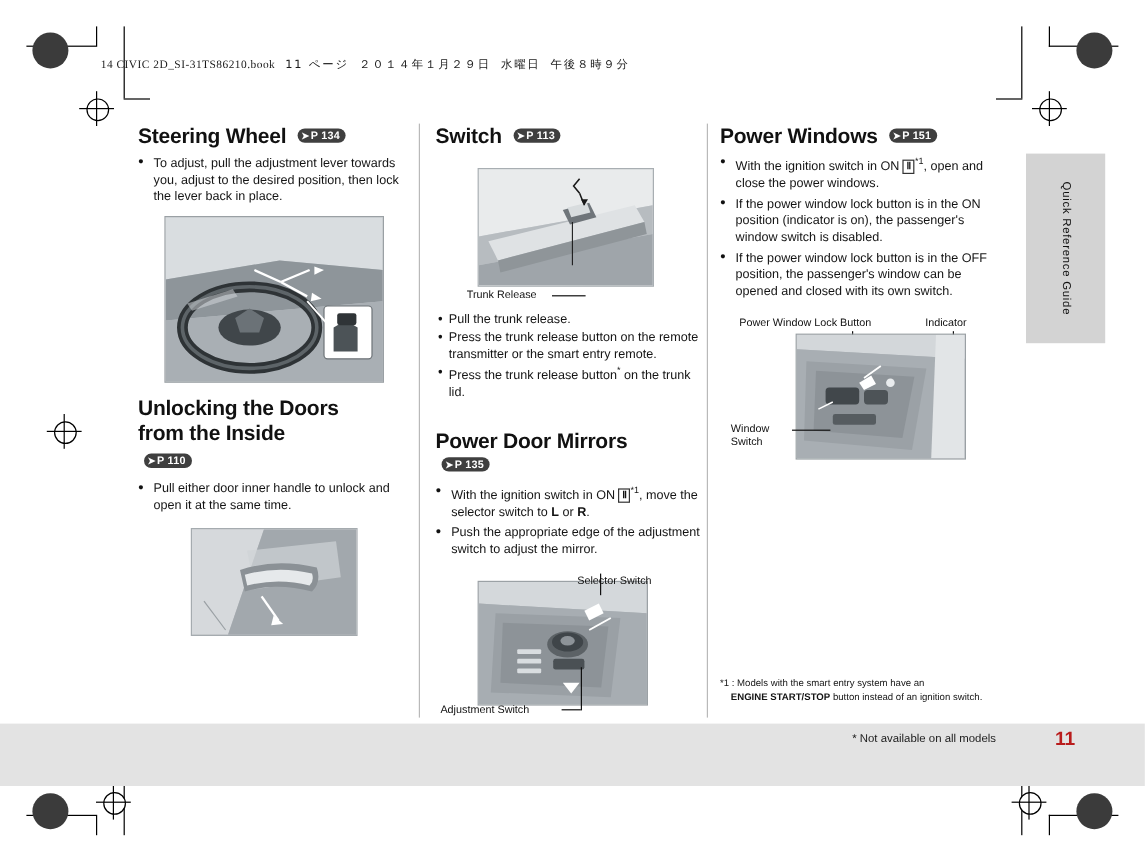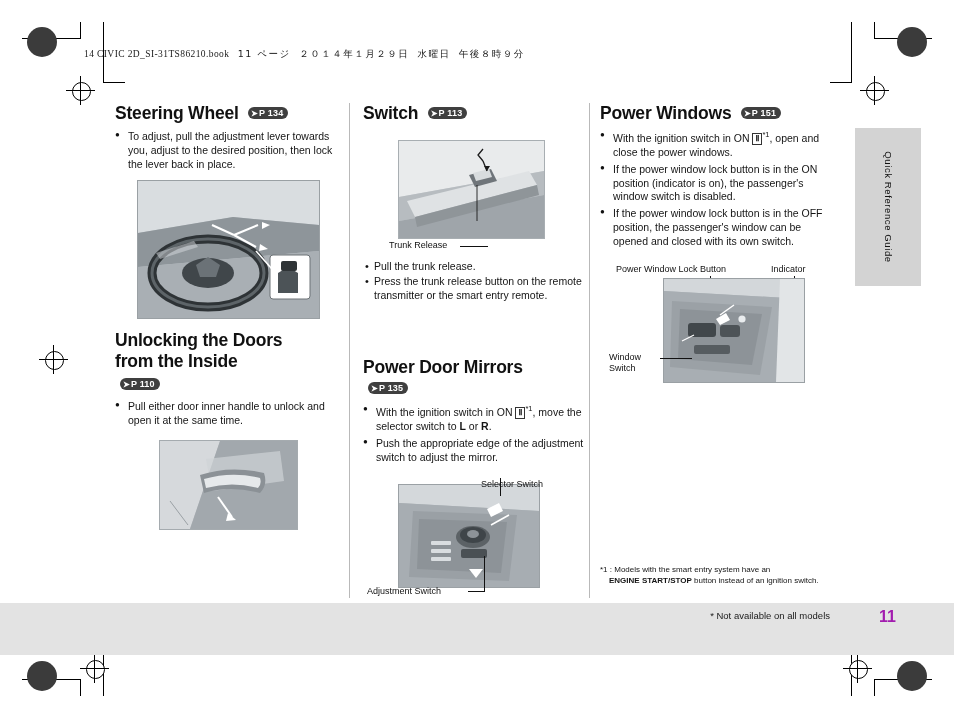--- a/index.html
+++ b/index.html
@@ -67,21 +67,21 @@
     top: 610px;
     font-size: 9.5px;
     color: #1a1a1a;
   }
   .page-number {
     position: absolute;
     right: 58px;
     top: 608px;
     font-size: 16px;
     font-weight: bold;
-    color: #a21caf;
+    color: #b91c1c;
   }
 
   
   .side-tab {
     position: absolute;
     left: 855px;
     top: 128px;
     width: 66px;
     height: 158px;
     background: #d3d3d3;
@@ -408,20 +408,21 @@
       <path d="M78 44 L78 80" stroke="#1a1a1a" stroke-width="0.9" fill="none"></path>
     </svg>
   </div>
   <div class="lbl" style="left:389px;top:240px;">Trunk Release</div>
   <div class="leader" style="left:460px;top:246px;width:28px;height:1px;"></div>
 
   <div class="col" style="left:363px;top:259px;width:224px;">
     <ul class="dashes">
       <li>Pull the trunk release.</li>
       <li>Press the trunk release button on the remote transmitter or the smart entry remote.</li>
+      <li>Press the trunk release button<span class="sup">*</span> on the trunk lid.</li>
     </ul>
   </div>
 
   <div class="col" style="left:363px;top:357px;width:224px;">
     <div>
       <h2 class="head">Power Door Mirrors</h2>
     </div>
     <div class="pref-block">
       <span class="pref"><span class="arw">➤</span><span>P 135</span></span>
     </div>

